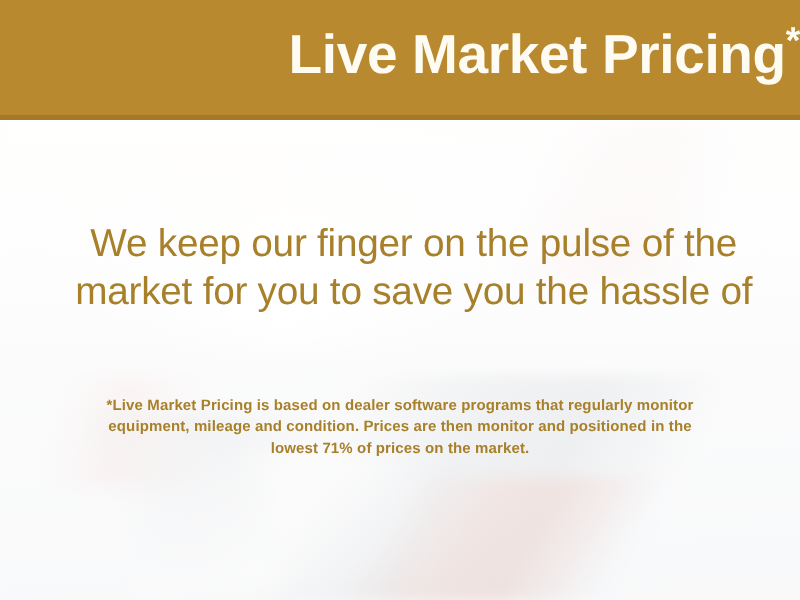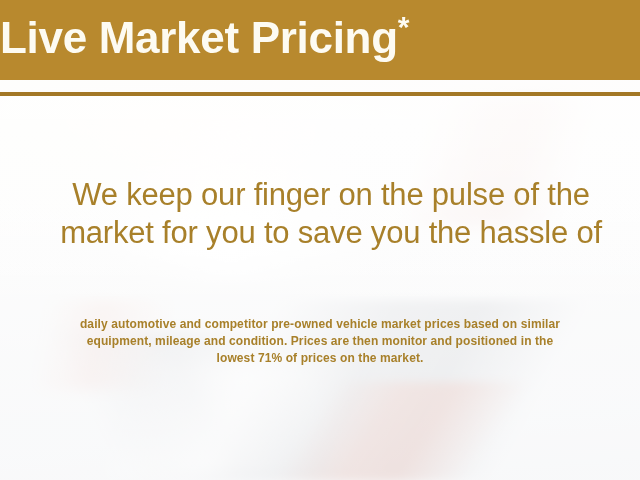--- a/index.html
+++ b/index.html
@@ -139,24 +139,24 @@
     top: 96px; height: 200px; left: 0; right: 0;
     background: linear-gradient(180deg,
       rgba(255,255,255,0.55) 0%,
       rgba(255,255,255,0.12) 100%);
   }
 
   
   .header-band {
     position: absolute;
     top: 0; left: 0; right: 0;
-    height: 80px;
+    height: 92px;
     display: flex;
     align-items: center;
-    justify-content: flex-start;
+    justify-content: flex-end;
   }
   .header-rule {
     position: absolute;
     top: 92px; left: 0; right: 0;
     height: 4px;
   }
   .header-title {
     font-size: 44px;
     font-weight: bold;
     letter-spacing: -0.3px;
@@ -227,18 +227,18 @@
     <h1 class="header-title" style="color: rgb(253, 251, 242);"><span>Live Market Pricing</span><span class="star">*</span></h1>
   </div>
   <div class="header-rule" style="background: rgb(163, 120, 38);"></div>
 
   <p class="headline" style="color: rgb(168, 128, 42); margin-left: 22px;">
     <span class="hl-line">We keep our finger on the pulse of the</span>
     <span class="hl-line">market for you to save you the hassle of</span>
   </p>
 
   <p class="disclaimer" style="color: rgb(168, 128, 42);">
-    <span class="dc-line">daily automotive and competitor pre-owned vehicle market prices based on similar</span>
+    <span class="dc-line">*Live Market Pricing is based on dealer software programs that regularly monitor</span>
     <span class="dc-line">equipment, mileage and condition. Prices are then monitor and positioned in the</span>
     <span class="dc-line">lowest 71% of prices on the market.</span>
   </p>
 
 </div>
 
 </body></html>

